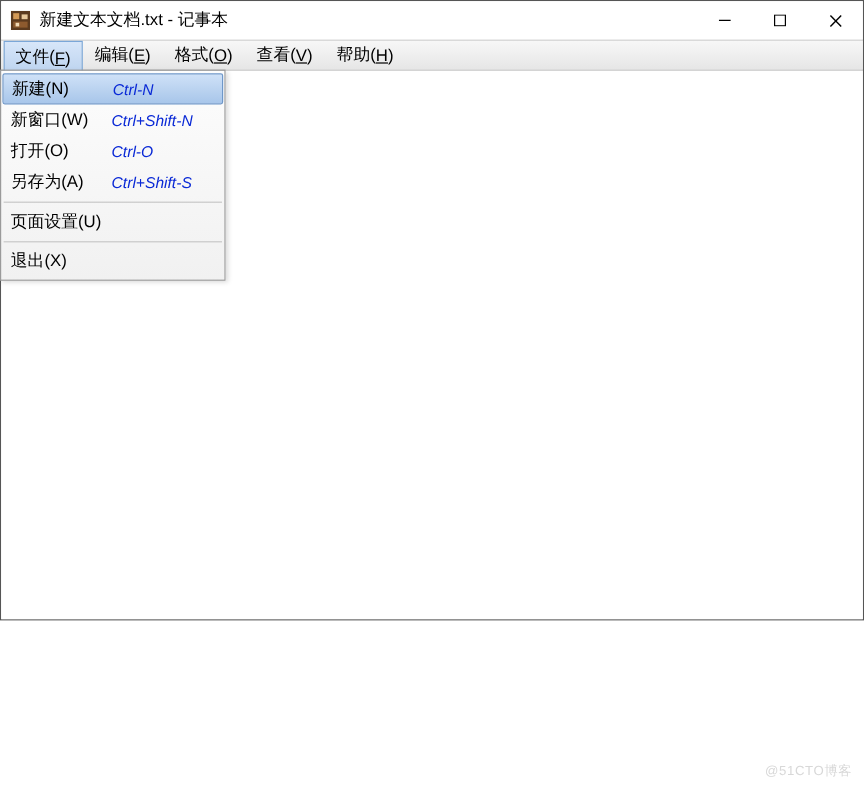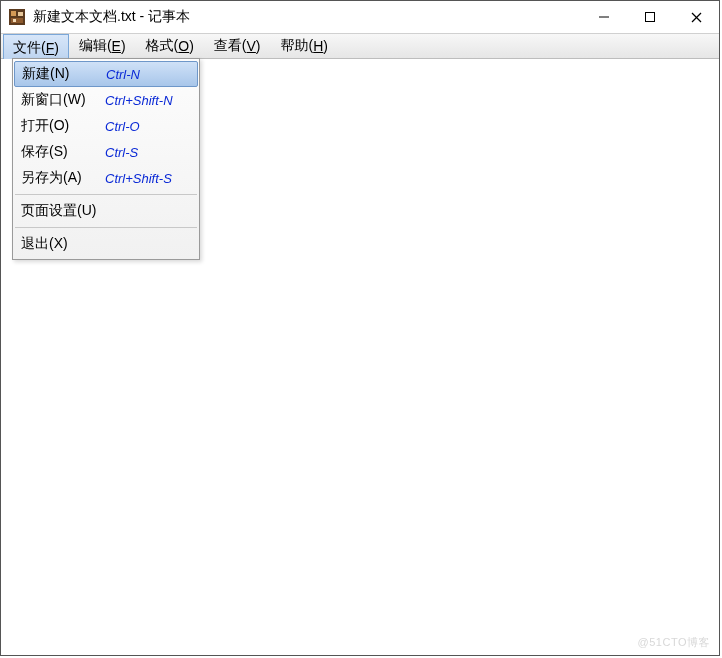--- a/index.html
+++ b/index.html
@@ -8,21 +8,21 @@
     width: 722px;
     height: 658px;
     font-family: "Microsoft YaHei", "SimSun", Arial, sans-serif;
     font-size: 14px;
     background: #fff;
     overflow: hidden;
     position: relative;
   }
   .window {
     width: 720px;
-    height: 656px;
+    height: 517px;
     border: 1px solid #555;
     box-sizing: border-box;
     display: flex;
     flex-direction: column;
     background: #fff;
   }
   
   .titlebar {
     height: 32px;
     display: flex;
@@ -77,21 +77,21 @@
   .menuitem u { text-decoration: underline; }
   .menuitem.active {
     background: linear-gradient(#d7e6f9, #bcd3ef);
     border: 1px solid #7ba7d8;
     box-sizing: border-box;
     padding: 13px 9px;
   }
   
   .dropdown {
     position: absolute;
-    left: 12px;
+    left: 0;
     top: 58px;
     width: 186px;
     background: linear-gradient(#fdfdfd, #f1f1f1);
     border: 1px solid #9a9a9a;
     box-shadow: 2px 2px 4px rgba(0,0,0,0.15);
     z-index: 10;
     padding: 2px 0;
   }
   .dd-item {
     display: flex;
@@ -214,24 +214,20 @@
   </div>
   <div class="dd-item">
     <span class="dd-label">新窗口(W)</span>
     <span class="dd-accel">Ctrl+Shift-N</span>
   </div>
   <div class="dd-item">
     <span class="dd-label">打开(O)</span>
     <span class="dd-accel">Ctrl-O</span>
   </div>
   <div class="dd-item">
-    <span class="dd-label">保存(S)</span>
-    <span class="dd-accel">Ctrl-S</span>
-  </div>
-  <div class="dd-item">
     <span class="dd-label">另存为(A)</span>
     <span class="dd-accel">Ctrl+Shift-S</span>
   </div>
   <div class="dd-sep"></div>
   <div class="dd-item">
     <span class="dd-label">页面设置(U)</span>
     <span class="dd-accel"></span>
   </div>
   <div class="dd-sep"></div>
   <div class="dd-item">

